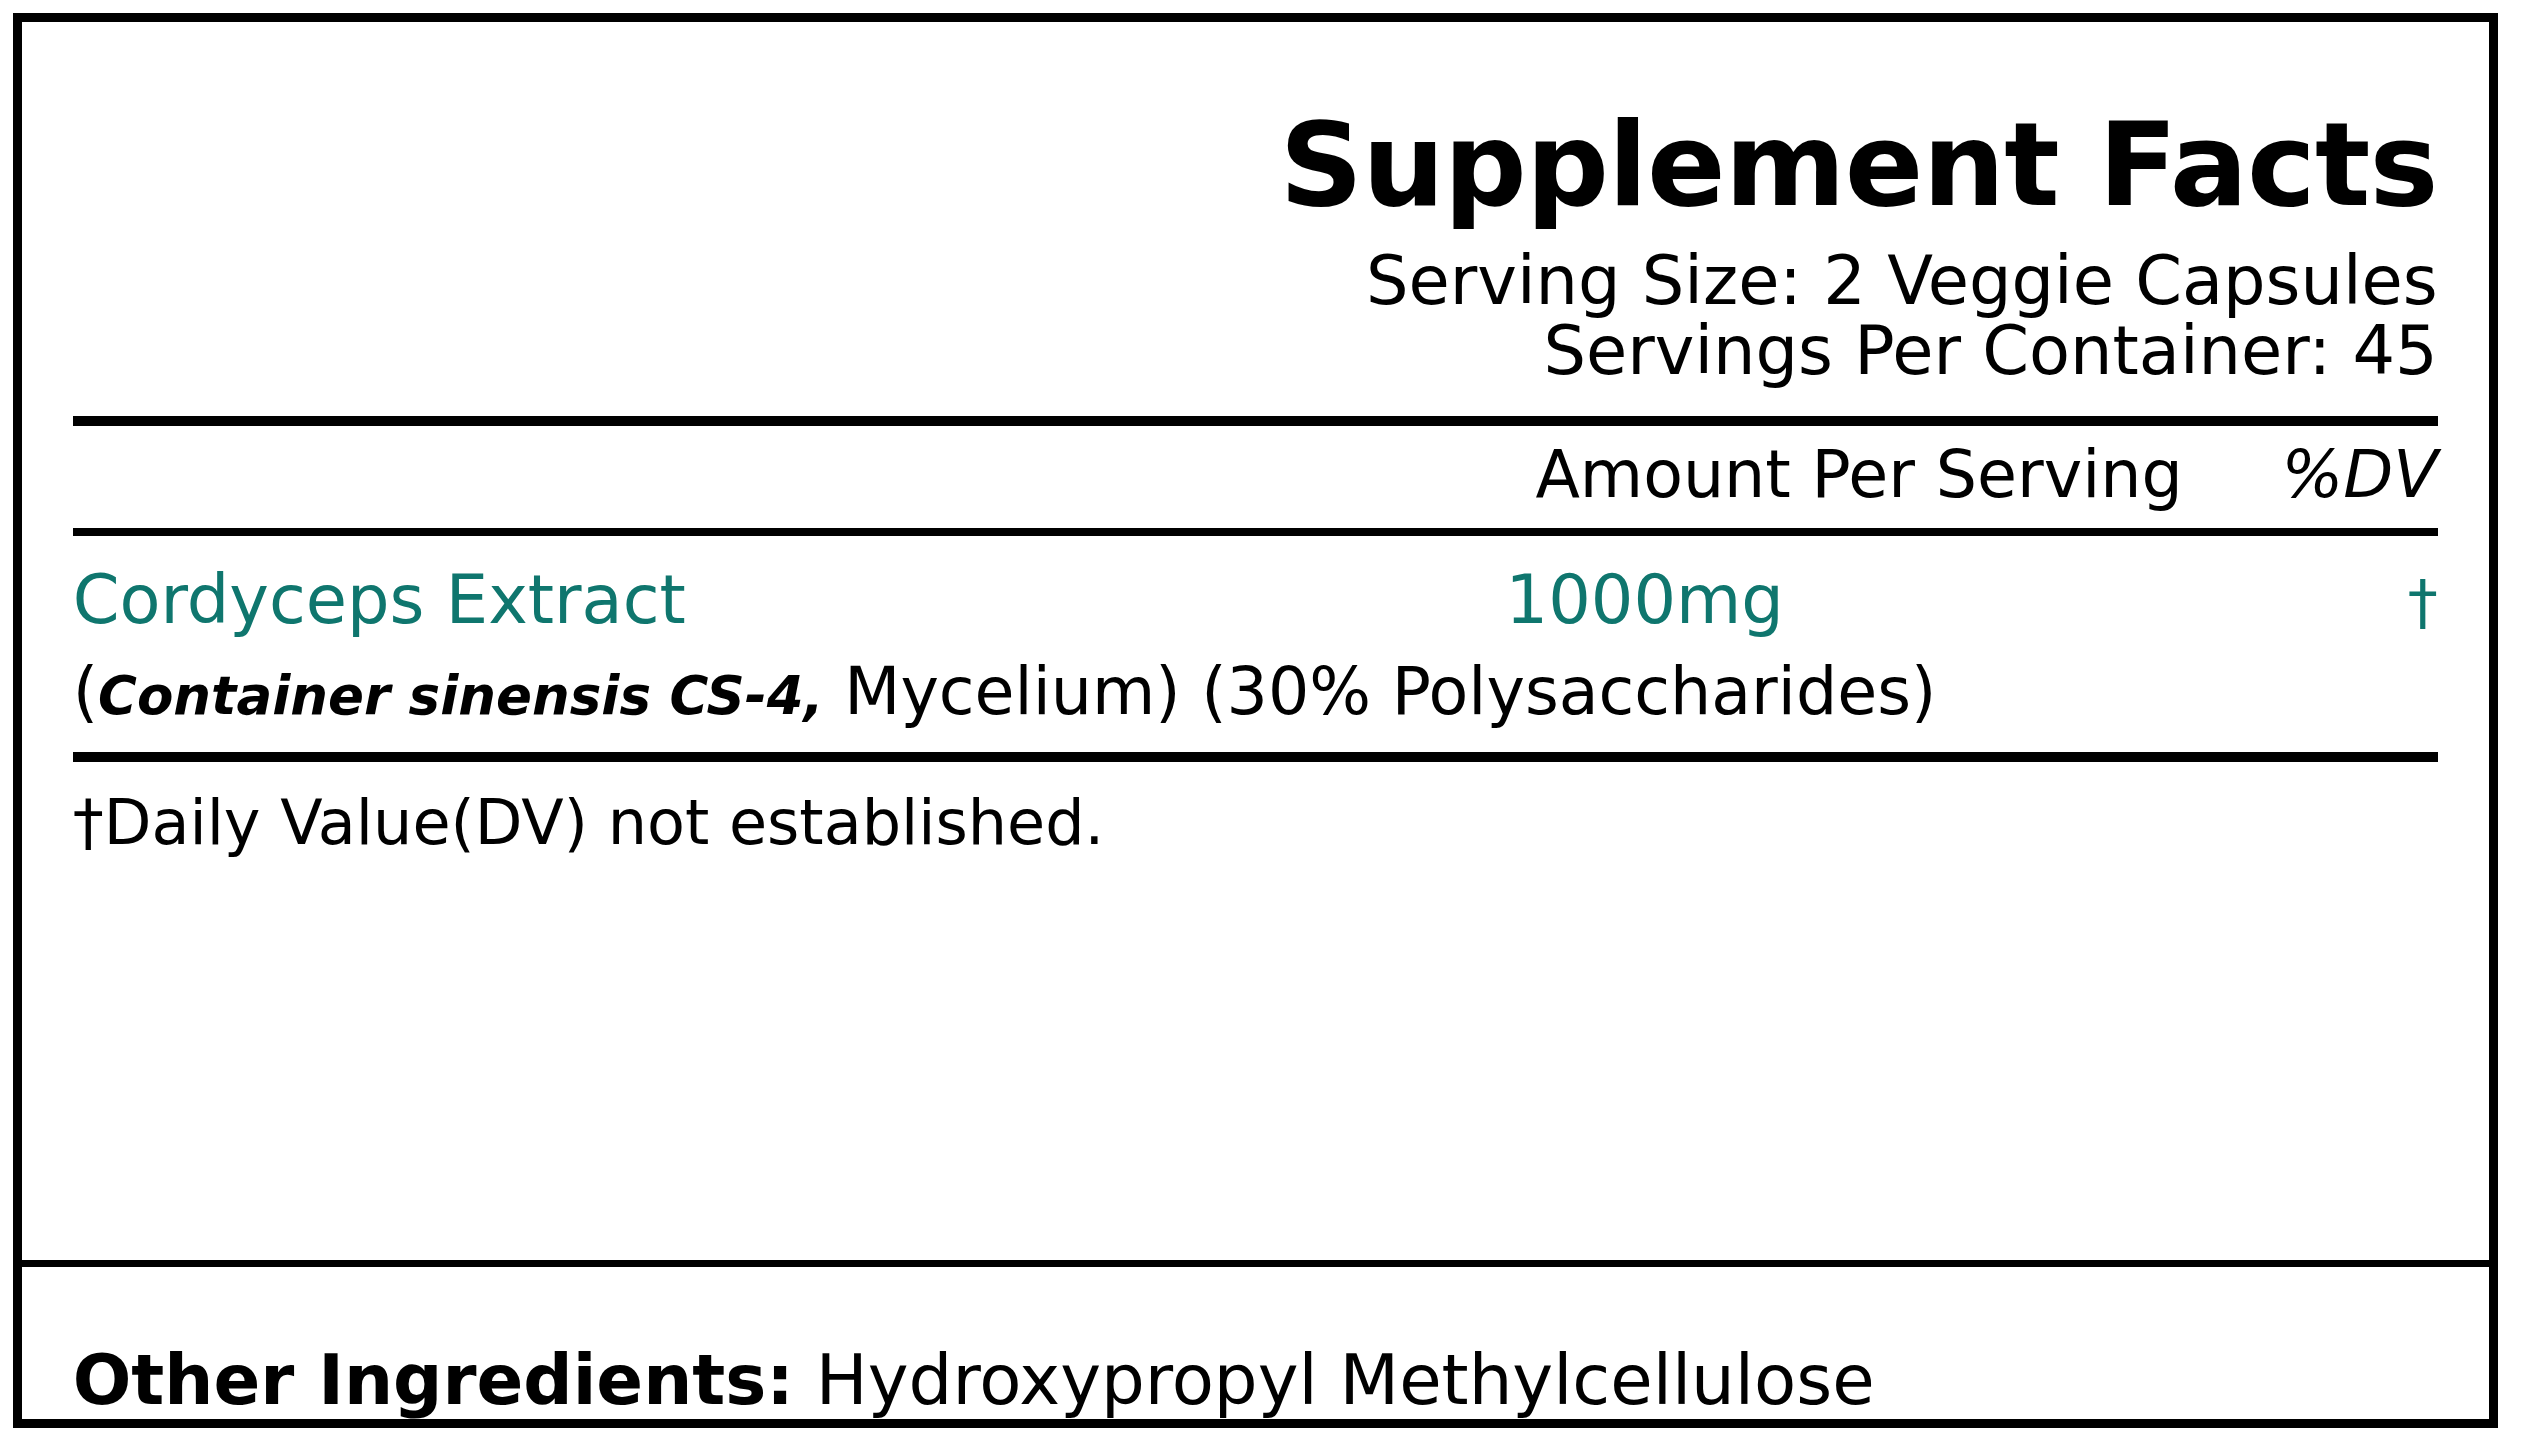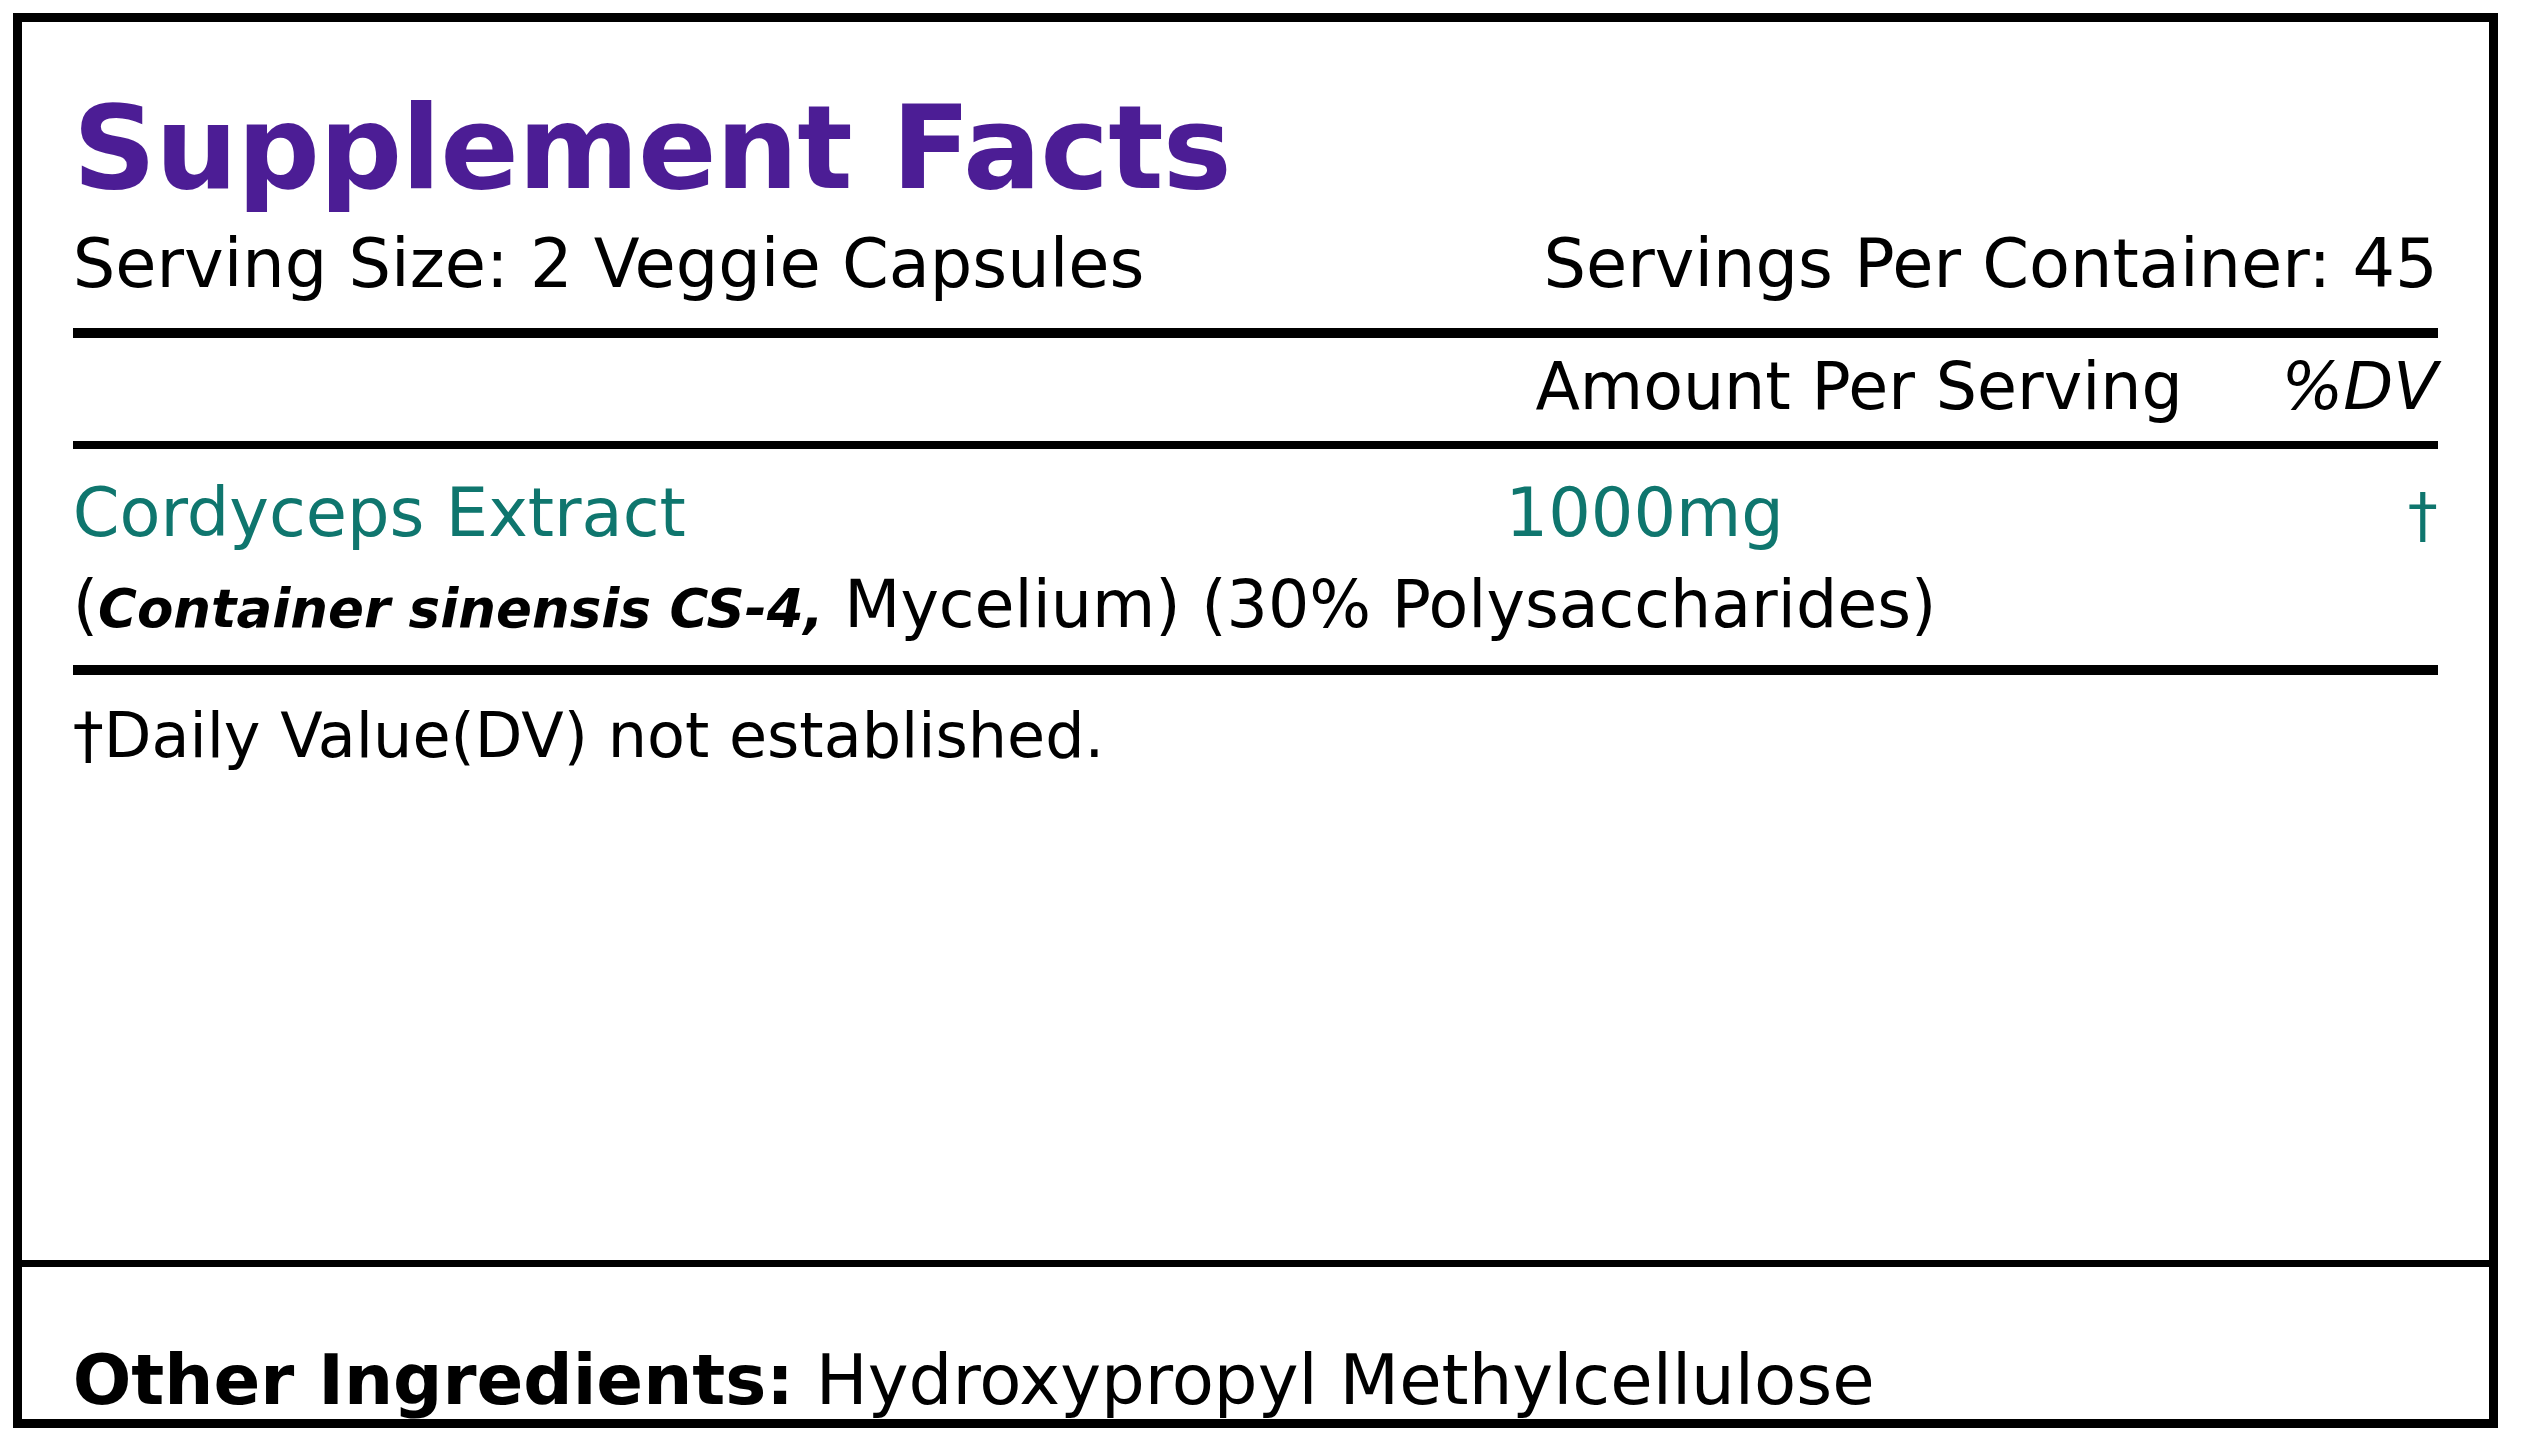--- a/index.html
+++ b/index.html
@@ -32,34 +32,36 @@
     box-sizing: border-box;
     padding: 0 51px;
   }
 
   .title {
     font-family: "DejaVu Sans", sans-serif;
     font-weight: bold;
     font-size: 116px;
     line-height: 1.0;
     letter-spacing: -0.9px;
-    color: #4c1d95;
-    padding-top: 68px;
+    color: #000000;
+    padding-top: 85px;
     padding-bottom: 5.4px;
+    text-align: right;
   }
 
   .serving-line {
     display: flex;
     justify-content: space-between;
     align-items: flex-end;
     font-size: 67px;
     color: #000000;
     line-height: 1.05;
     padding-top: 18px;
     padding-bottom: 9px;
+    flex-direction: column;
   }
 
   .rule-thick {
     height: 10px;
     background: #000000;
     margin-top: 20px;
   }
   .rule-mid {
     height: 8.2px;
     background: #000000;

